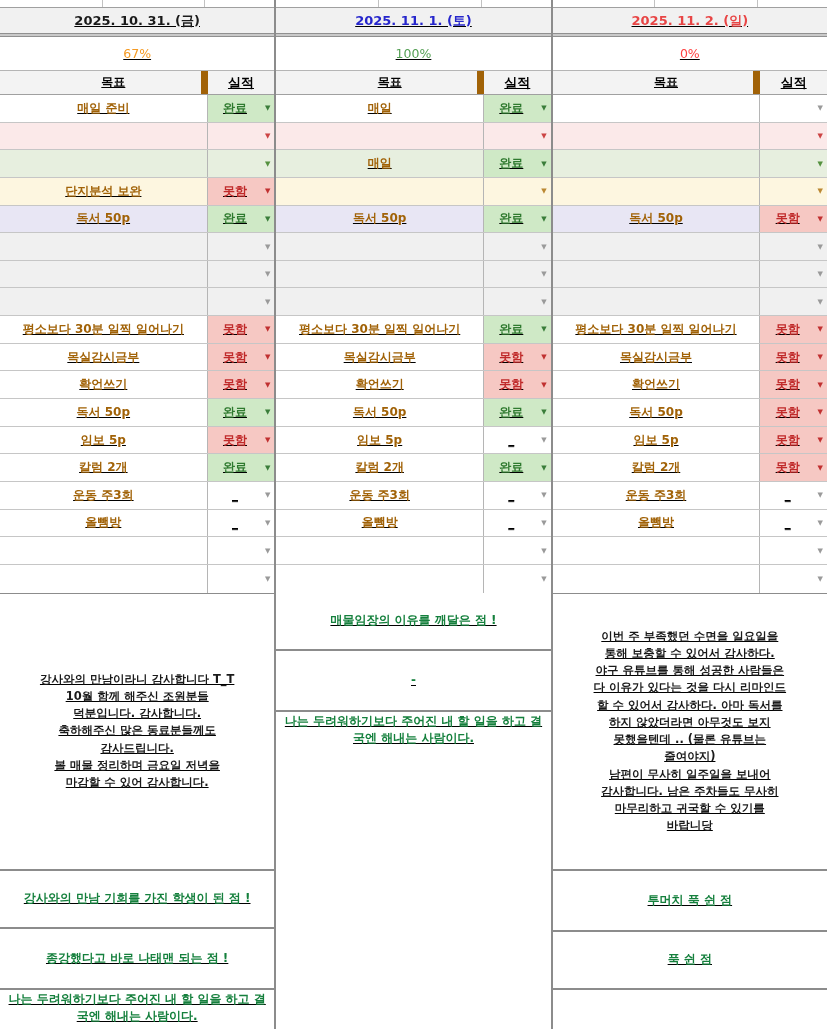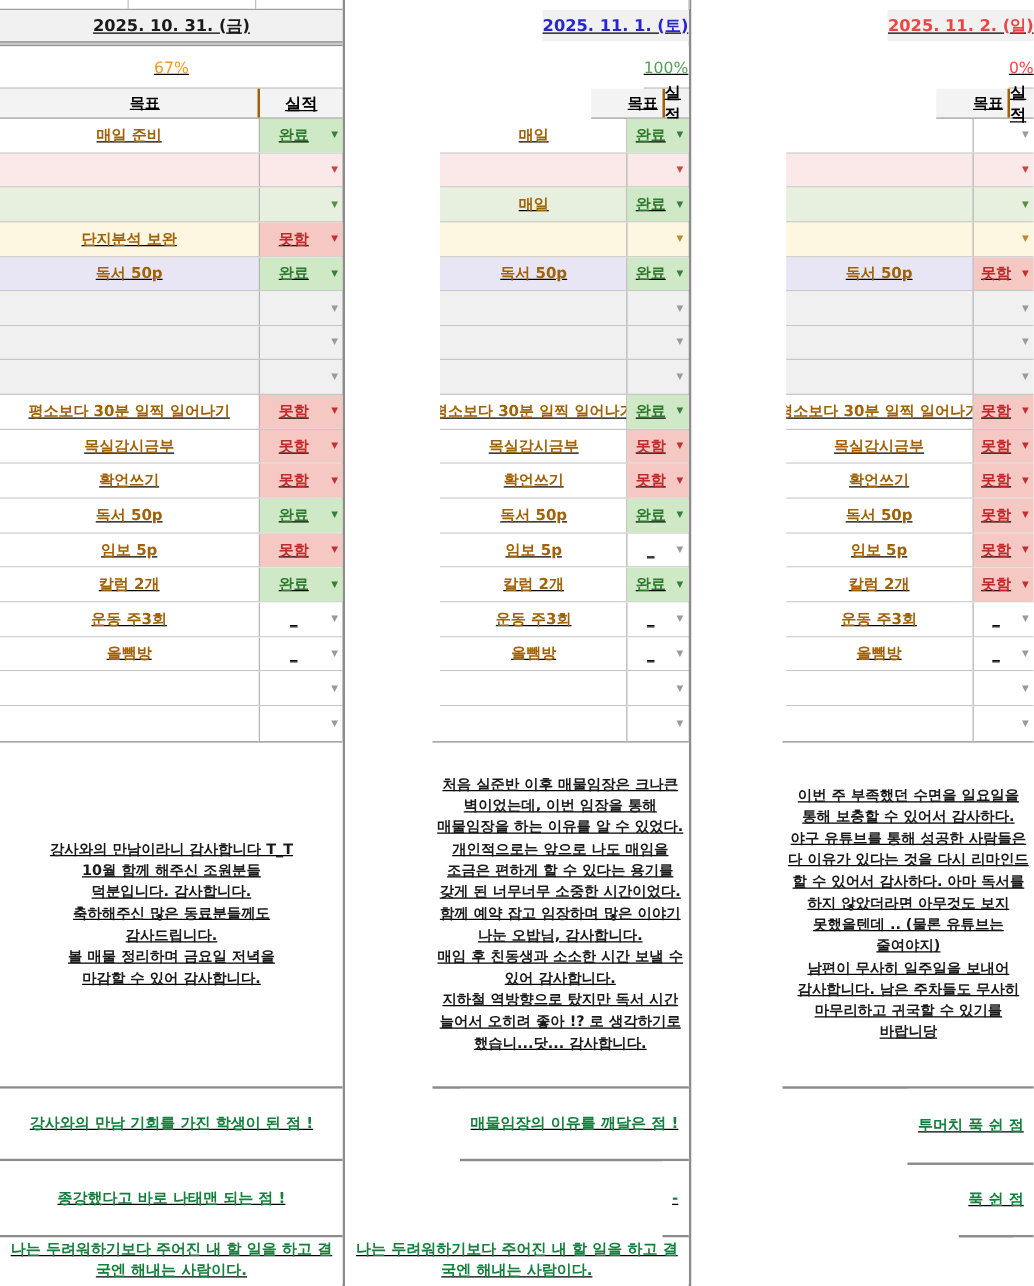--- a/index.html
+++ b/index.html
@@ -1,36 +1,36 @@
 <!DOCTYPE html>
 <html><head>
 <meta charset="utf-8">
 <style>
   * { box-sizing: border-box; margin: 0; padding: 0; }
   html,body { width: 827px; height: 1029px; overflow: hidden; background: #fff;
     font-family: "DejaVu Sans", "Liberation Sans", sans-serif; }
   .sheet { display: flex; width: 827px; height: 1029px; }
   .col { flex: 1 1 0; display: flex; flex-direction: column; min-width: 0; text-decoration: underline; }
-  .col + .col { border-left: 2px solid #8c8c8c; align-items: flex-end; }
+  .col + .col { border-left: 2px solid #8c8c8c; }
 
   .row { position: relative; flex: 0 0 auto; }
 
   .partial { height: 8px; background: #fff; border-bottom: 1px solid #a0a0a0; }
   .partial .pdiv { position: absolute; top: 0; bottom: 0; width: 1px; background: #c2c2c2; }
   .partial .pdiv.p1 { left: 37%; }
   .partial .pdiv.p2 { left: 74.5%; }
 
   .date { height: 25px; background: #f1f1f1; display: flex; align-items: center;
     justify-content: center; font-weight: bold; font-size: 13px; color: #1a1a1a; }
   .band { height: 4px; background: #c9c9c9; border-top: 1px solid #909090; border-bottom: 1px solid #909090; }
   .pct { height: 34px; background: #fff; display: flex; align-items: center; justify-content: center;
     font-size: 12.5px; border-bottom: 1px solid #b5b5b5; }
   .heads { height: 24px; background: #f3f3f3; display: flex; border-bottom: 1px solid #a0a0a0; }
   .goal-h { flex: 0 0 75.7%; display: flex; align-items: center; justify-content: center;
-    font-weight: bold; font-size: 12px; border-right: 2px solid #a16207; padding-left: 26px; }
+    font-weight: bold; font-size: 12px; border-right: 7px solid #a16207; padding-left: 26px; }
   .res-h { flex: 1 1 auto; display: flex; align-items: center; justify-content: center;
     font-weight: bold; font-size: 13px; }
 
   .grid { display: flex; flex-direction: column; }
   .drow { height: 27.65px; display: flex; border-bottom: 1px solid #c6c6c6; }
   .drow:last-child { border-bottom: none; }
   .drow .goal { flex: 0 0 75.7%; border-right: 1px solid #b5b5b5; display: flex; align-items: center;
     justify-content: center; font-weight: bold; font-size: 12px; color: #a16207;
     white-space: nowrap; overflow: hidden; }
   .drow .status { flex: 1 1 auto; position: relative; display: flex; align-items: center;
@@ -349,33 +349,20 @@
           </div>
         </div>
         <div class="drow bg-white">
           <div class="goal"></div>
           <div class="status">
             <span></span>
             <span class="arrow" style="color: rgb(154, 154, 154);">▼</span>
           </div>
         </div>
       </div>
-    <div class="row journal">처음 실준반 이후 매물임장은 크나큰
-벽이었는데, 이번 임장을 통해
-매물임장을 하는 이유를 알 수 있었다.
-개인적으로는 앞으로 나도 매임을
-조금은 편하게 할 수 있다는 용기를
-갖게 된 너무너무 소중한 시간이었다.
-함께 예약 잡고 임장하며 많은 이야기
-나눈 오밥님, 감사합니다.
-매임 후 친동생과 소소한 시간 보낼 수
-있어 감사합니다.
-지하철 역방향으로 탔지만 독서 시간
-늘어서 오히려 좋아 !? 로 생각하기로
-했습니...닷... 감사합니다.</div>
     <div class="row good1">매물임장의 이유를 깨달은 점 !</div>
     <div class="row good2">-</div>
     <div class="row affirm">나는 두려워하기보다 주어진 내 할 일을 하고 결국엔 해내는 사람이다.</div>
   </div>
 
   <div class="col">
     <div class="row partial">
         <span class="pdiv p1"></span>
         <span class="pdiv p2"></span>
       </div>

